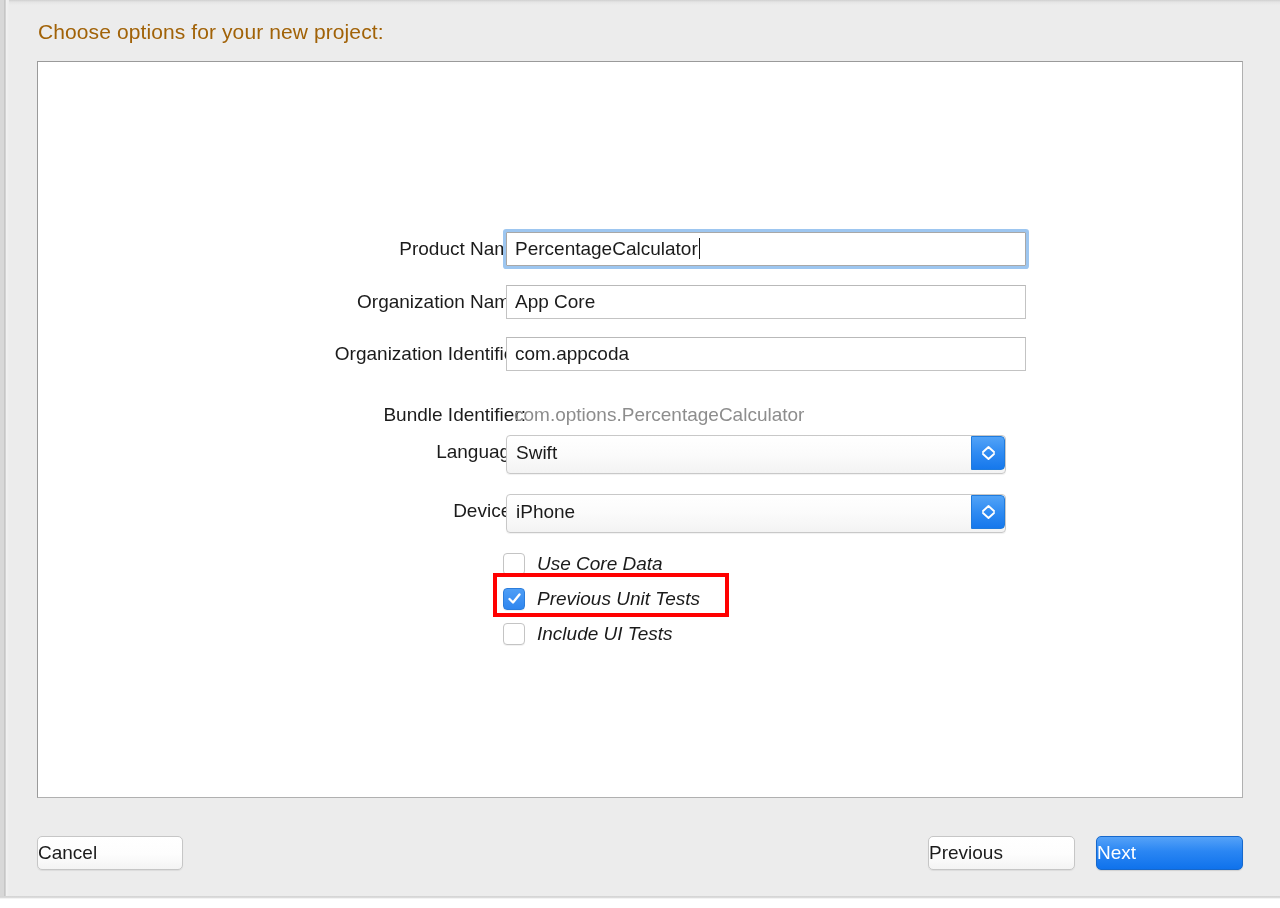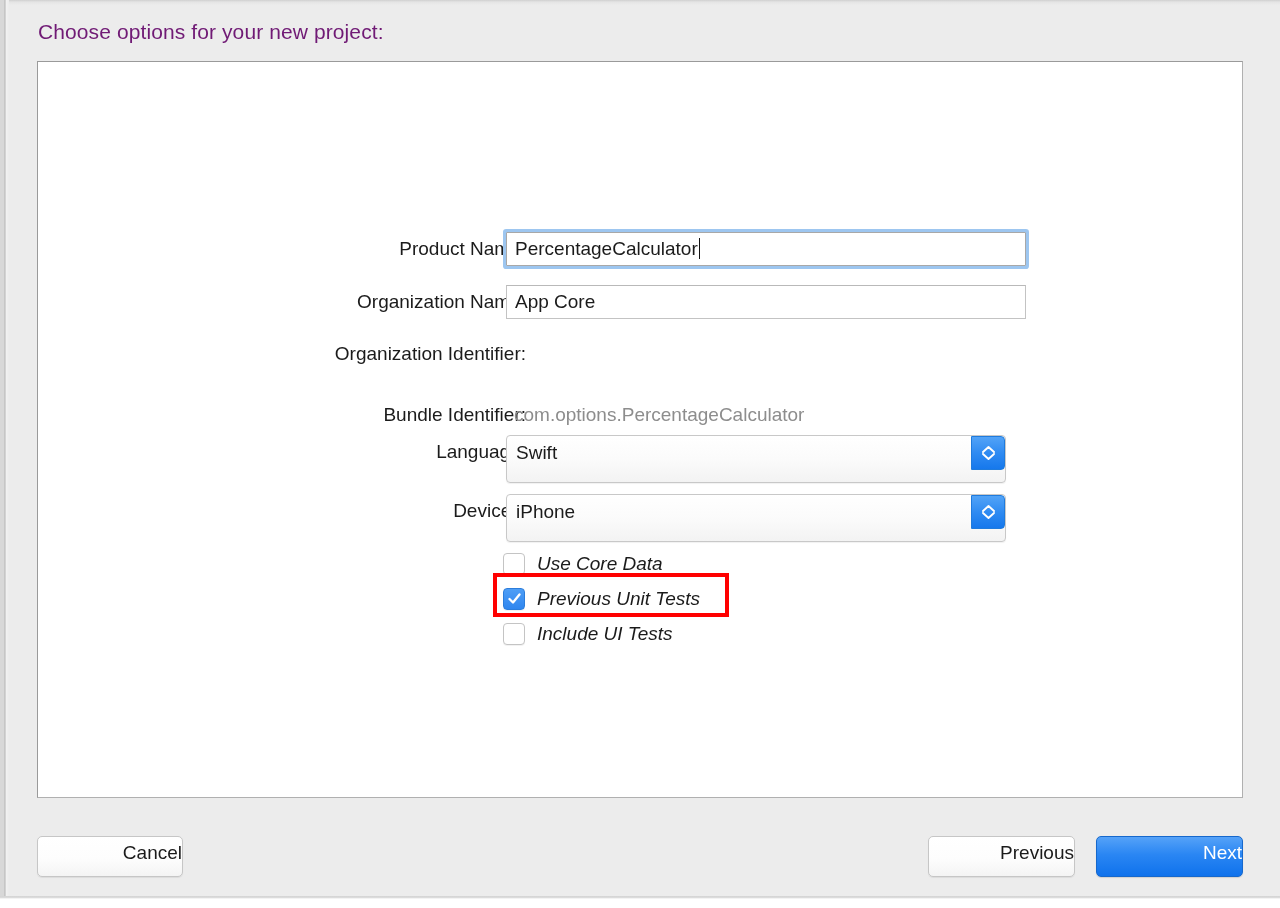--- a/index.html
+++ b/index.html
@@ -52,21 +52,21 @@
     height: 9px;
     background: #ffffff;
   }
 
   
   .prompt-title {
     position: absolute;
     left: 38px;
     top: 20px;
     font-size: 21px;
-    color: #701a75;
+    color: #a16207;
     letter-spacing: 0.1px;
     white-space: nowrap;
   }
 
   
   .content-panel {
     position: absolute;
     left: 37px;
     top: 61px;
     width: 1206px;
@@ -147,21 +147,21 @@
     padding: 0 8px;
     white-space: nowrap;
   }
 
   
   .popup-button {
     position: absolute;
     left: 468px;
     top: 0;
     width: 500px;
-    height: 48px;
+    height: 39px;
     box-sizing: border-box;
     background: linear-gradient(to bottom, #ffffff 0%, #fbfbfb 50%, #f3f3f3 100%);
     border: 1px solid #c8c8c8;
     border-radius: 4px;
     box-shadow: 0 1px 1px rgba(0,0,0,0.06);
   }
   .popup-value {
     position: absolute;
     left: 9px;
     top: 0;
@@ -243,24 +243,24 @@
     height: 44px;
     border: 4px solid #ff0000;
     box-sizing: border-box;
     pointer-events: none;
   }
 
   
   .btn {
     position: absolute;
     box-sizing: border-box;
-    height: 41px;
+    height: 34px;
     border-radius: 5px;
     font-size: 19px;
-    text-align: right;
+    text-align: left;
     line-height: 32px;
     white-space: nowrap;
     cursor: default;
   }
   .btn-default-gray {
     background: linear-gradient(to bottom, #ffffff 0%, #fdfdfd 55%, #f4f4f4 100%);
     border: 1px solid #c6c6c6;
     color: #1b1b1b;
     box-shadow: 0 1px 1px rgba(0,0,0,0.07);
   }
@@ -289,20 +289,21 @@
         <div class="form-row" style="top: 170px;">
           <div class="field-label">Product Name:</div>
           <div class="text-field focused"><span>PercentageCalculator</span><span class="caret"></span></div>
         </div>
         <div class="form-row" style="top: 223px;">
           <div class="field-label">Organization Name:</div>
           <div class="text-field"><span>App Core</span></div>
         </div>
         <div class="form-row" style="top: 275px;">
           <div class="field-label">Organization Identifier:</div>
+          <div class="text-field"><span>com.appcoda</span></div>
         </div>
         <div class="form-row" style="top: 336px;">
           <div class="field-label">Bundle Identifier:</div>
           <div class="static-value">com.options.PercentageCalculator</div>
         </div>
         <div class="form-row" style="top: 373px;">
           <div class="field-label">Language:</div>
           <div class="popup-button">
             <div class="popup-value">Swift</div>
             <div class="stepper">

